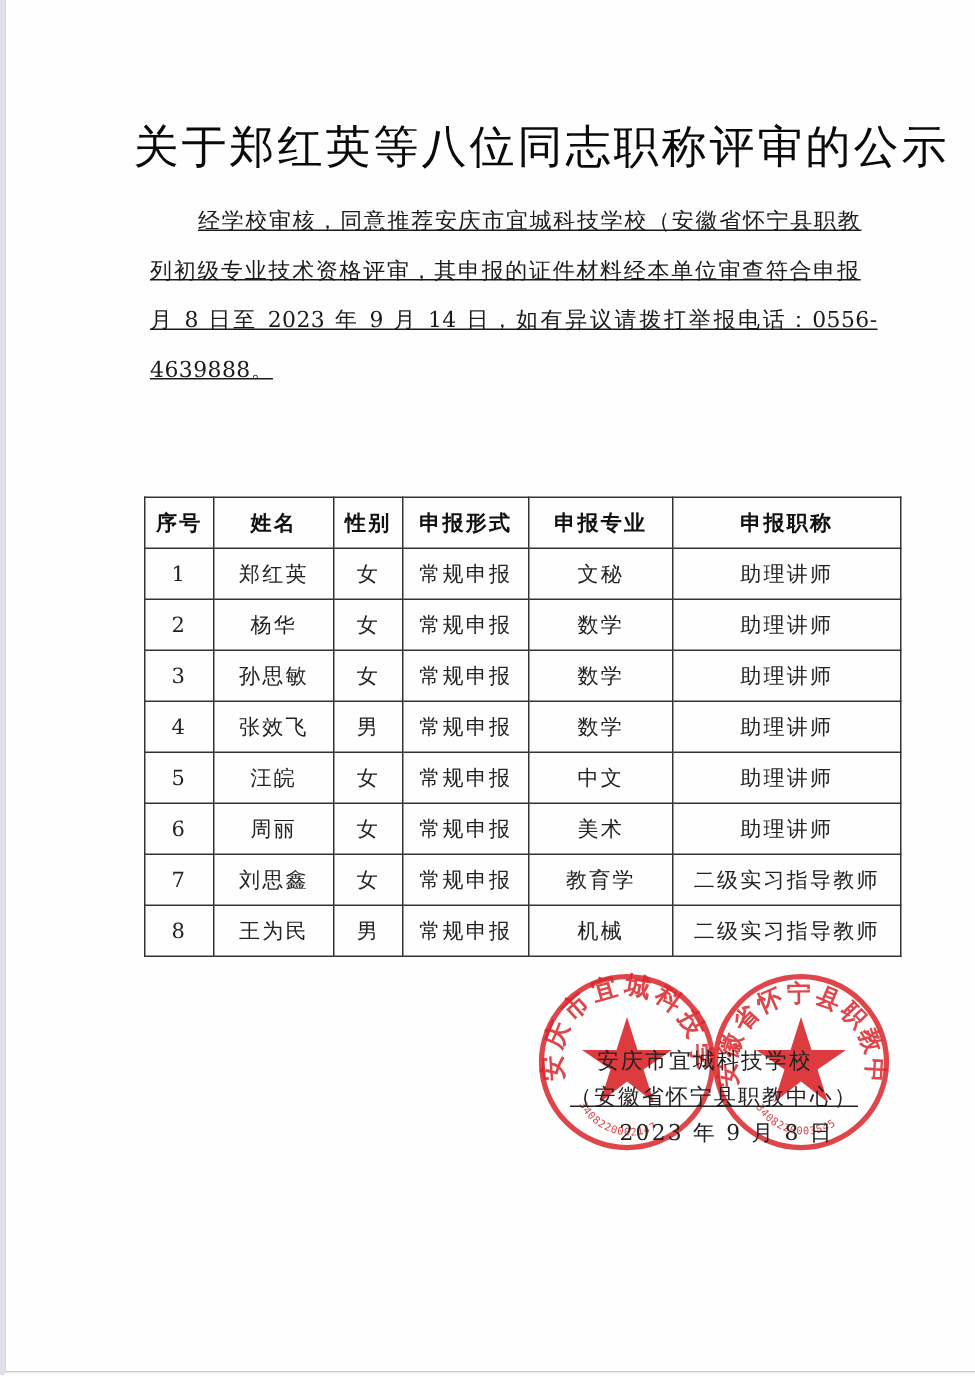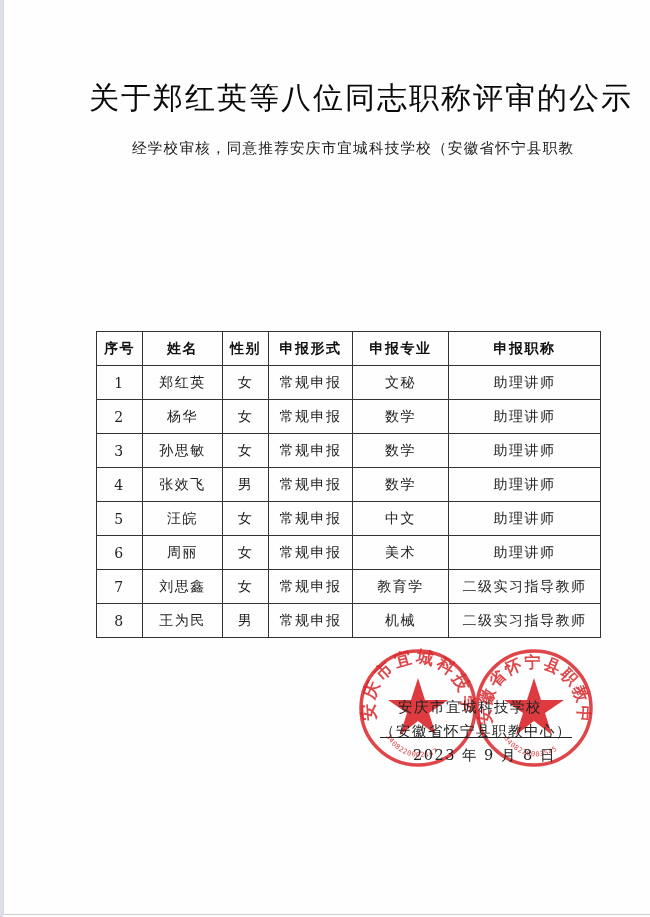--- a/index.html
+++ b/index.html
@@ -26,20 +26,21 @@
     font-family: Liberation Mono, monospace;
     font-size: 30px; letter-spacing: 2px; font-weight: normal;
     color: #0a0a0a;
     margin-left: 36px;
   }
   .para {
     position: absolute; left: 100px; top: 131px; width: 485px;
     font-size: 14.6px; line-height: 33px;
     text-align: justify; letter-spacing: 1.2px;
     color: #1a1a1a;
+    text-decoration: underline;
   }
   .para .indent { display: inline-block; width: 32px; }
   table.roster {
     position: absolute; left: 96px; top: 331px;
     border-collapse: collapse;
     font-size: 14px; color: #222;
   }
   table.roster th, table.roster td {
     border: 1.3px solid #333;
     text-align: center; padding: 0;
@@ -59,20 +60,22 @@
 </head>
 <body>
 
 <div class="left-edge"></div>
 <div class="page"></div>
 
 <div class="title">关于郑红英等八位同志职称评审的公示</div>
 
 <div class="para">
   <div><span class="indent"></span><span>经学校审核，同意推荐安庆市宜城科技学校（安徽省怀宁县职教</span></div>
+  <div>列初级专业技术资格评审，其申报的证件材料经本单位审查符合申报</div>
+  <div style="letter-spacing:0.3px;">月 8 日至 2023 年 9 月 14 日，如有异议请拨打举报电话：0556-4639888。</div>
 </div>
 
 <table class="roster">
   <colgroup>
     <col style="width:46px">
       <col style="width:80px">
       <col style="width:46px">
     <col style="width:84px">
       <col style="width:96px">
       <col style="width:152px">

